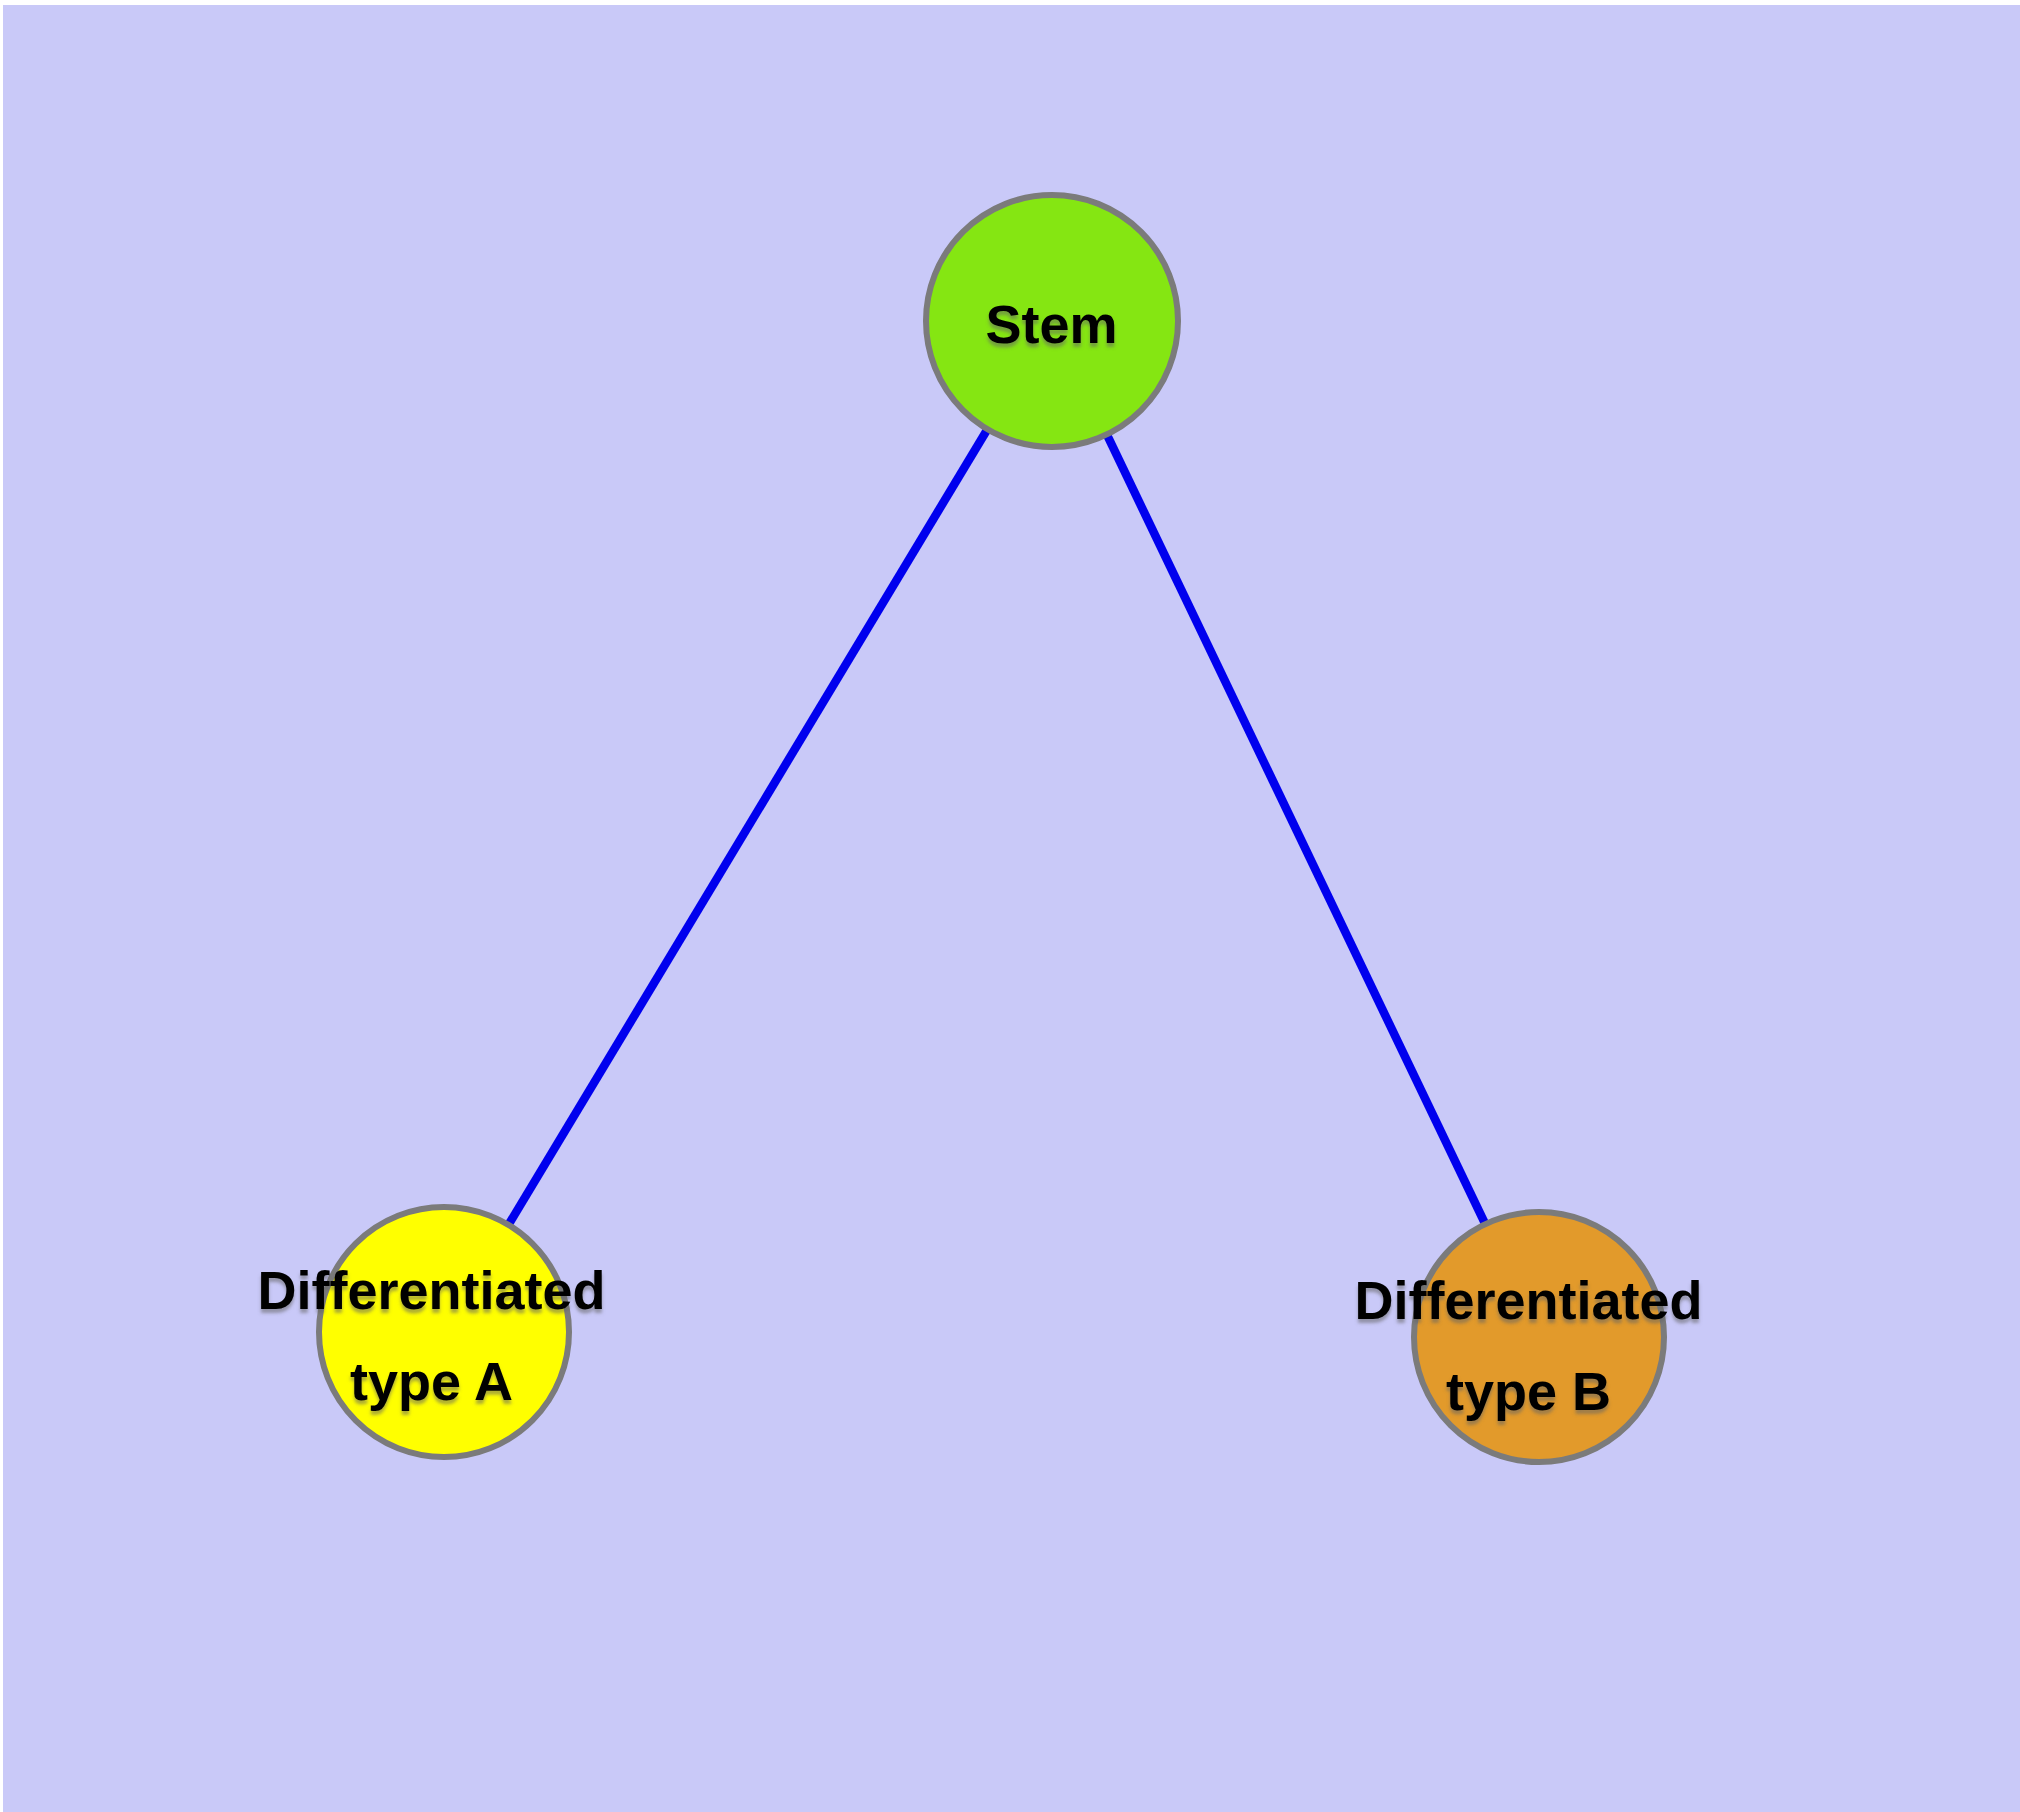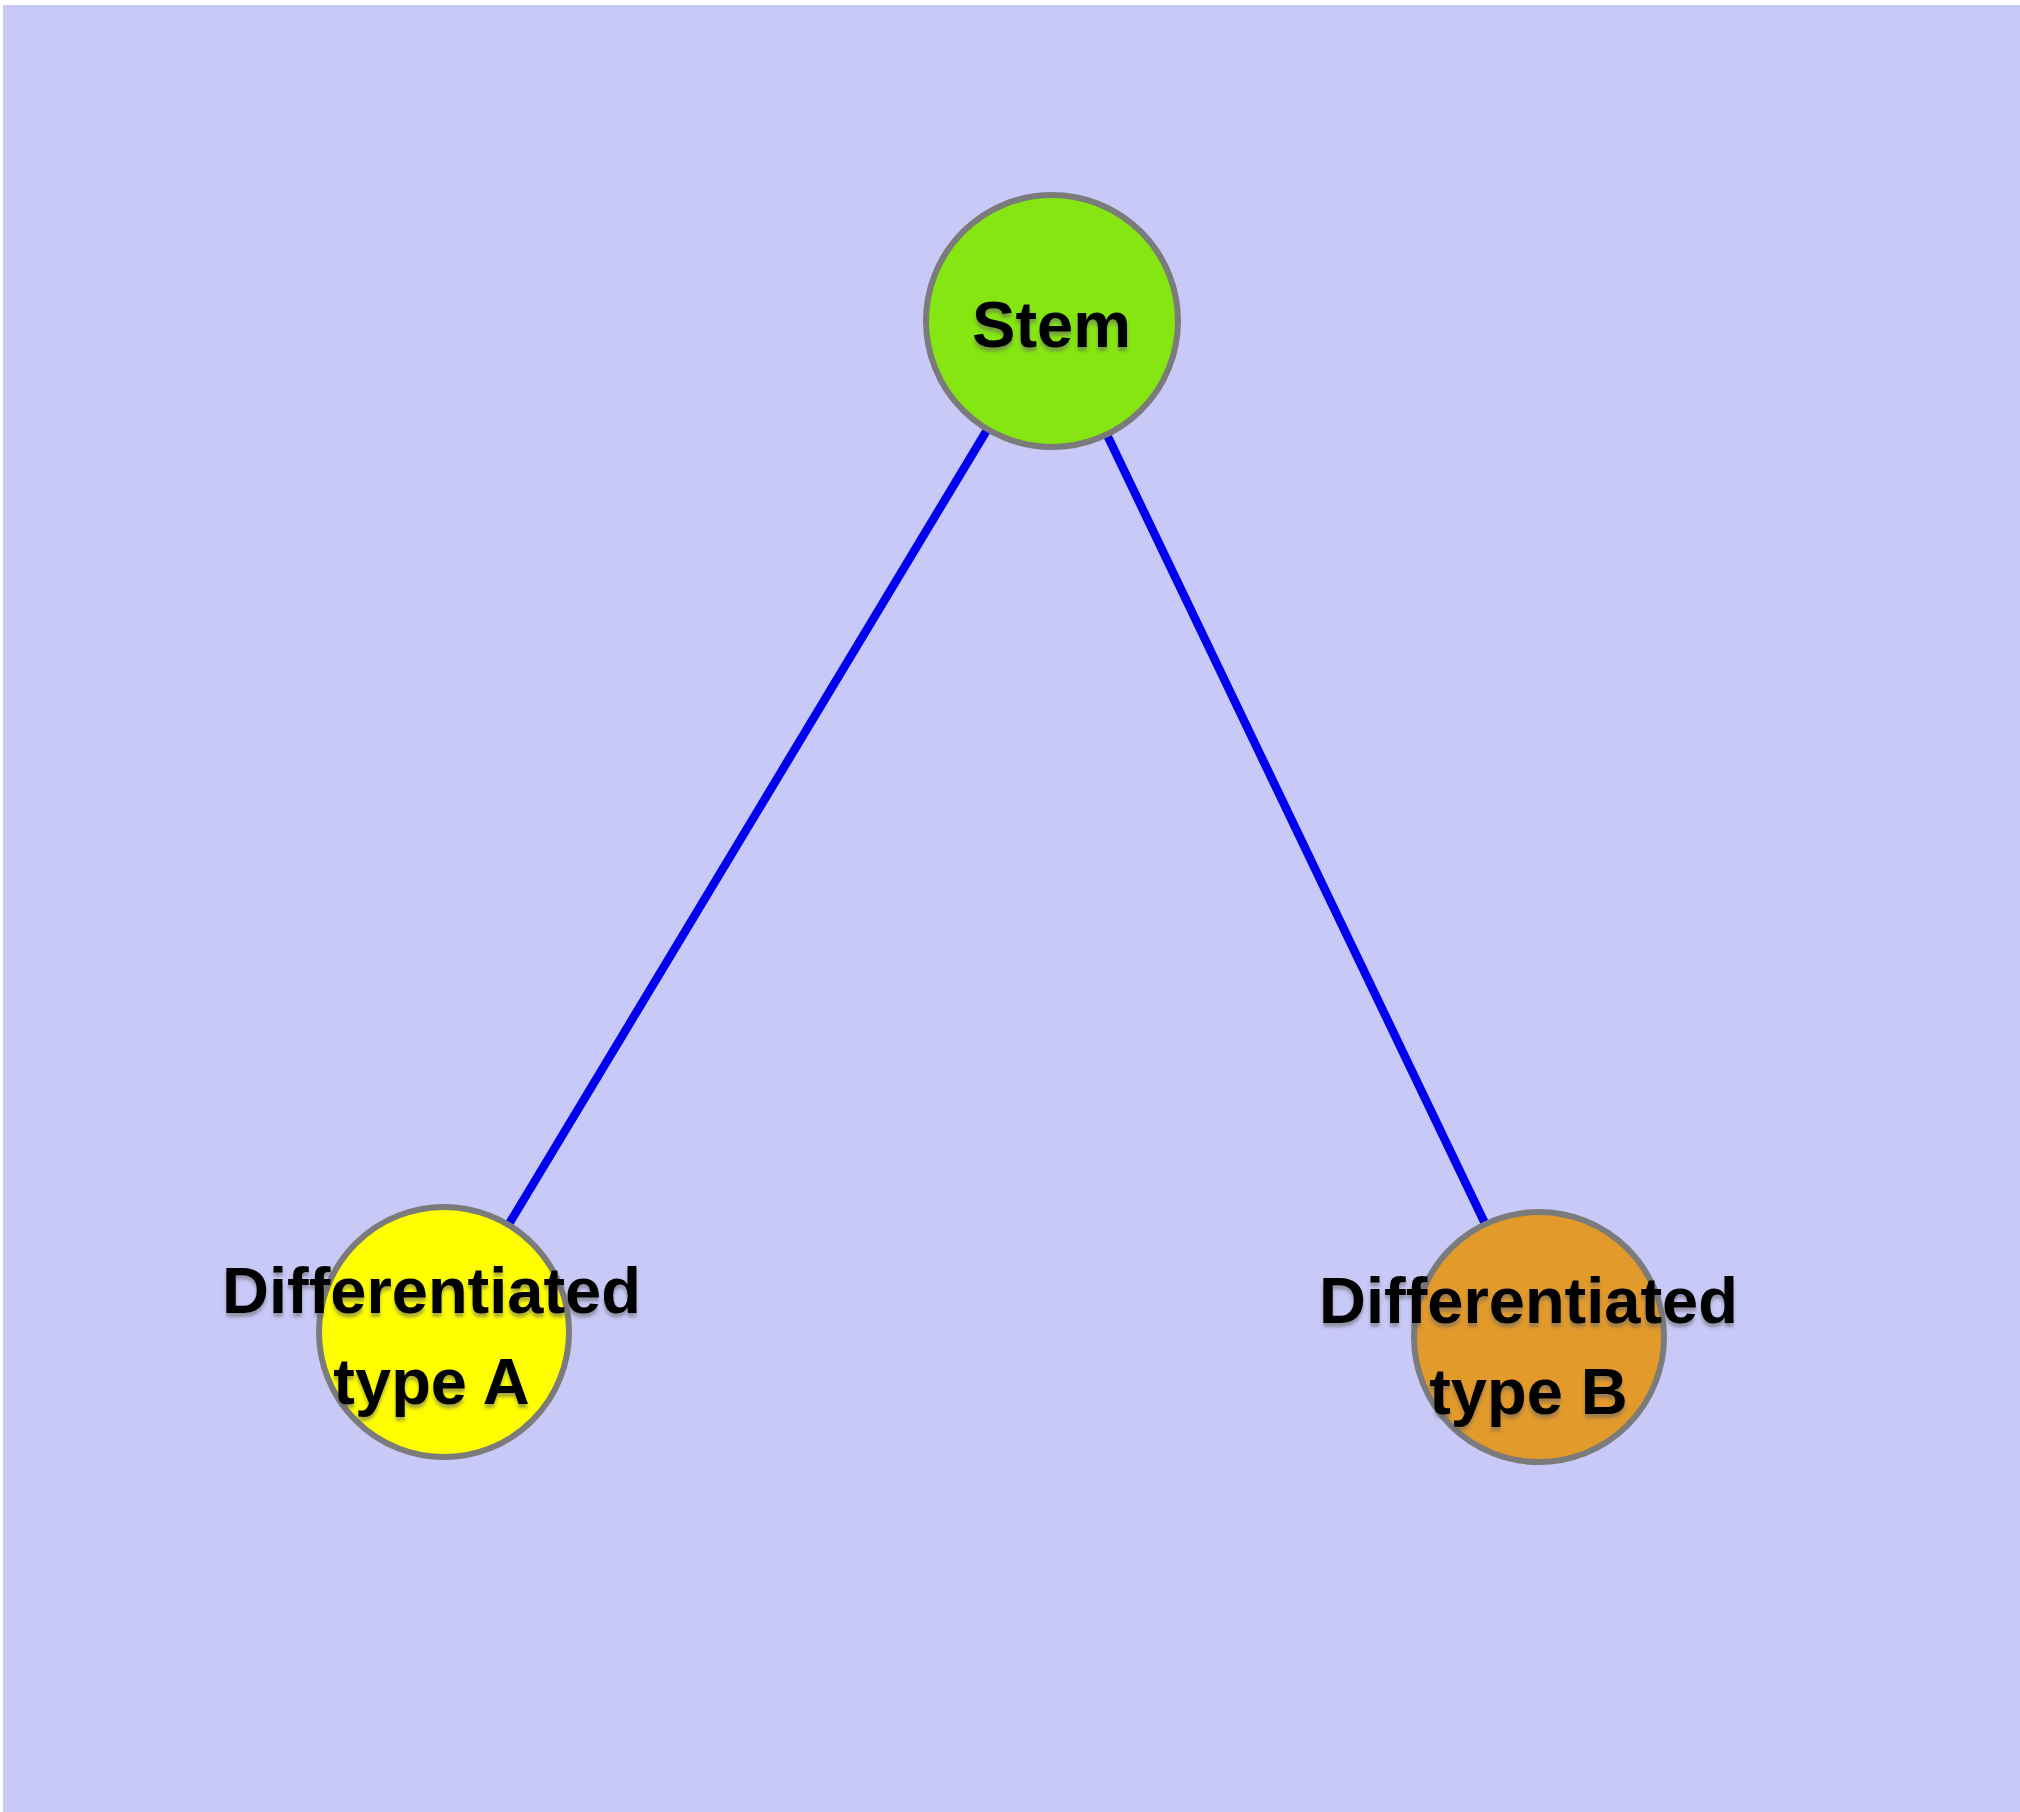--- a/index.html
+++ b/index.html
@@ -30,21 +30,21 @@
   }
   .node {
     position: absolute;
     border-radius: 50%;
     box-sizing: border-box;
   }
   .node-label {
     position: absolute;
     transform: translate(-50%, -50%);
     font-weight: bold;
-    font-size: 65px;
+    font-size: 54px;
     line-height: 91px;
     letter-spacing: 0px;
     text-align: center;
     white-space: pre-line;
     text-shadow: 0px 4.2px 3.4px rgba(100,100,100,0.55);
   }
 </style>
 </head>
 <body style="background: rgb(255, 255, 255);">
 

